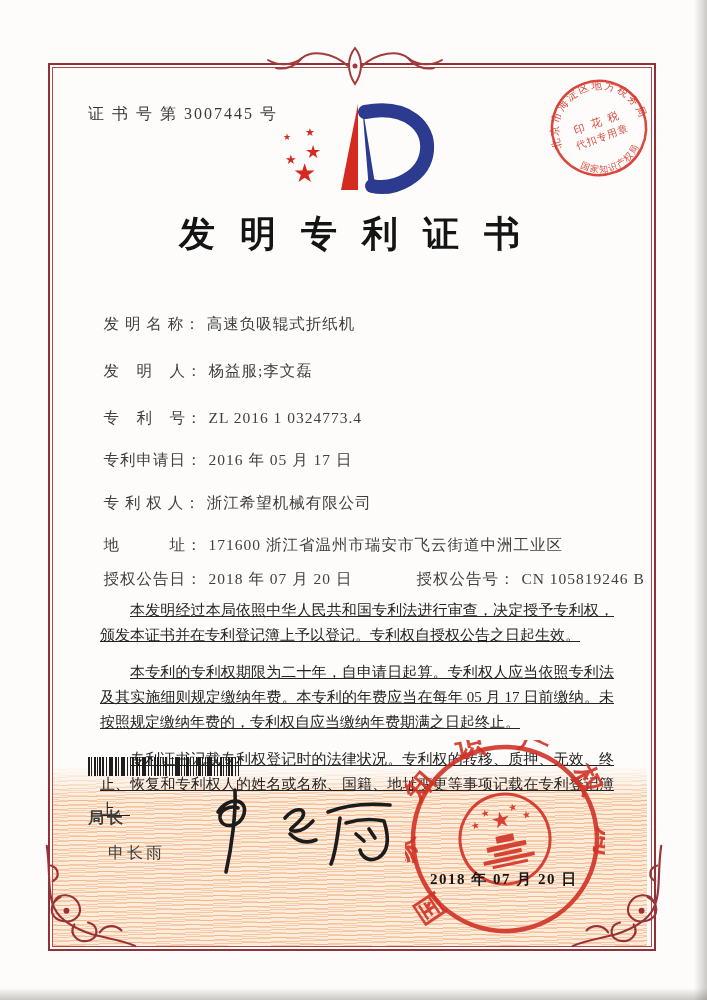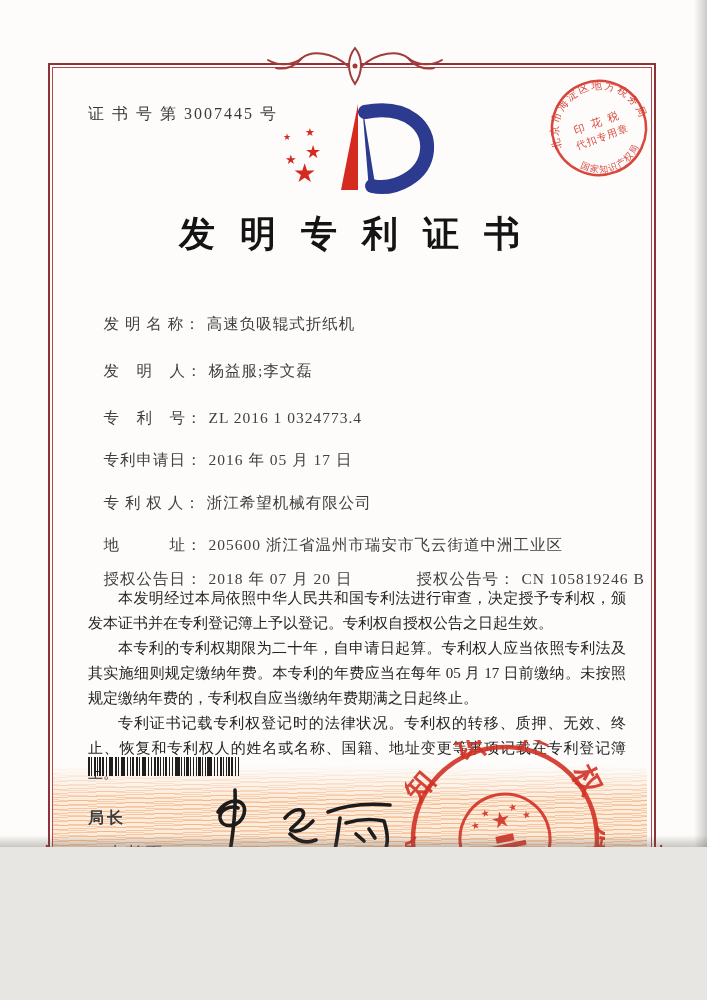--- a/index.html
+++ b/index.html
@@ -1,16 +1,16 @@
 <!DOCTYPE html>
 <html><head>
 <meta charset="utf-8">
 <style>
   html,body{margin:0;padding:0;background:#e8e6e2;}
-  .page{position:relative;width:707px;height:847px;background:#fdfcfa;overflow:hidden;
+  .page{position:relative;width:707px;height:1000px;background:#fdfcfa;overflow:hidden;
         font-family:"Liberation Serif","DejaVu Serif",serif;}
   .shadow-right{position:absolute;right:0;top:0;width:13px;height:100%;
     background:linear-gradient(to right,rgba(0,0,0,0),rgba(92,86,78,0.30));}
   .shadow-bottom{position:absolute;left:0;bottom:0;width:100%;height:12px;
     background:linear-gradient(to bottom,rgba(0,0,0,0),rgba(92,86,78,0.32));}
   
   .frame{position:absolute;left:48px;top:63px;width:604px;height:884px;
     border:2.5px solid #8d3337;}
   .frame::before{content:"";position:absolute;left:2px;top:2px;right:2px;bottom:2px;
     border:1px solid #b0494c;}
@@ -25,21 +25,21 @@
   .cert-number{position:absolute;left:88px;top:104px;font-size:16px;color:#3a3a3a;letter-spacing:2px;}
   .logo{position:absolute;left:277px;top:98px;}
   .title{position:absolute;left:0;top:210px;width:707px;text-align:center;
     font-size:36px;font-weight:bold;color:#141414;letter-spacing:8px;}
   .row{position:absolute;left:88px;font-size:15.5px;color:#404040;white-space:pre;}
   .row .flabel{letter-spacing:1px;}
   .row .fvalue{margin-left:6px;letter-spacing:1px;}
   .pair2{margin-left:64px;}
   .paras{position:absolute;left:88px;top:586px;width:538px;font-size:15px;line-height:25px;
     color:#242424;text-align:justify;}
-  .paras p{margin:0;text-indent:2em;}
+  .paras p{margin:12px;text-indent:2em;text-decoration:underline;}
   .barcode{position:absolute;left:88px;top:757px;width:152px;height:19px;
     background:
       repeating-linear-gradient(90deg,#1e1e1e 0 1.5px,transparent 1.5px 3px),
       repeating-linear-gradient(90deg,#1e1e1e 0 1px,transparent 1px 7px),
       repeating-linear-gradient(90deg,#1e1e1e 0 2px,transparent 2px 11px);}
   .signoff-title{position:absolute;left:88px;top:808px;font-family:"Liberation Sans","DejaVu Sans",sans-serif;
     font-size:16px;font-weight:700;color:#3c3c3c;letter-spacing:3px;}
   .signoff-name{position:absolute;left:88px;top:843px;font-family:"Liberation Sans","DejaVu Sans",sans-serif;
     font-size:16px;font-weight:400;color:#3c3c3c;letter-spacing:3px;margin-left:20px;}
   .signature{position:absolute;left:190px;top:778px;}
@@ -136,21 +136,21 @@
   <div class="row" style="top:390px">
     <span class="flabel">专　利　号：</span><span class="fvalue">ZL 2016 1 0324773.4</span>
   </div>
   <div class="row" style="top:432px">
     <span class="flabel">专利申请日：</span><span class="fvalue">2016 年 05 月 17 日</span>
   </div>
   <div class="row" style="top:475px">
     <span class="flabel">专 利 权 人：</span><span class="fvalue">浙江希望机械有限公司</span>
   </div>
   <div class="row" style="top:517px">
-    <span class="flabel">地　　　址：</span><span class="fvalue">205600 浙江省温州市瑞安市飞云街道中洲工业区</span>
+    <span class="flabel">地　　　址：</span><span class="fvalue">171600 浙江省温州市瑞安市飞云街道中洲工业区</span>
   </div>
   <div class="row" style="top:551px">
     <span class="flabel">授权公告日：</span><span class="fvalue">2018 年 07 月 20 日</span><span class="flabel pair2">授权公告号：</span><span class="fvalue">CN 105819246 B</span>
   </div>
 
   <div class="paras">
     <p>本发明经过本局依照中华人民共和国专利法进行审查，决定授予专利权，颁发本证书并在专利登记簿上予以登记。专利权自授权公告之日起生效。</p>
     <p>本专利的专利权期限为二十年，自申请日起算。专利权人应当依照专利法及其实施细则规定缴纳年费。本专利的年费应当在每年 05 月 17 日前缴纳。未按照规定缴纳年费的，专利权自应当缴纳年费期满之日起终止。</p>
     <p>专利证书记载专利权登记时的法律状况。专利权的转移、质押、无效、终止、恢复和专利权人的姓名或名称、国籍、地址变更等事项记载在专利登记簿上。</p>
   </div>

